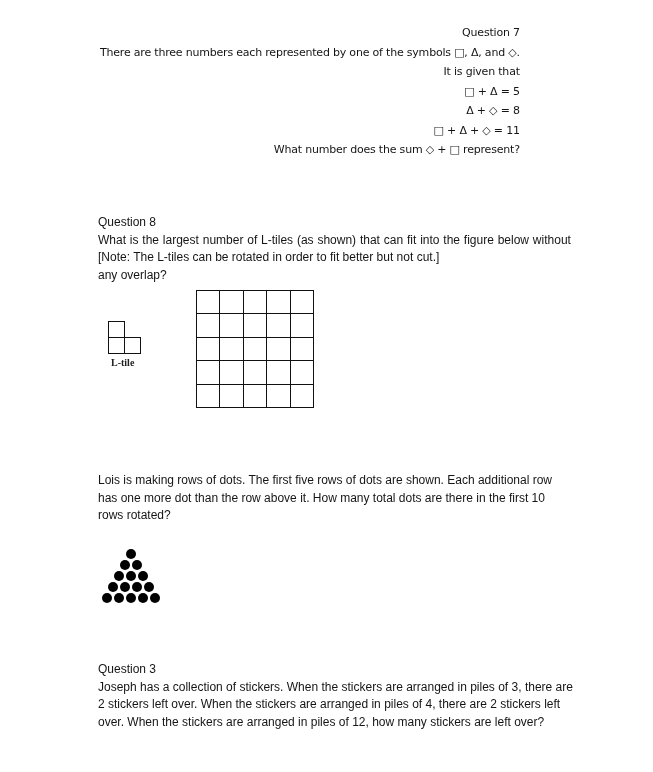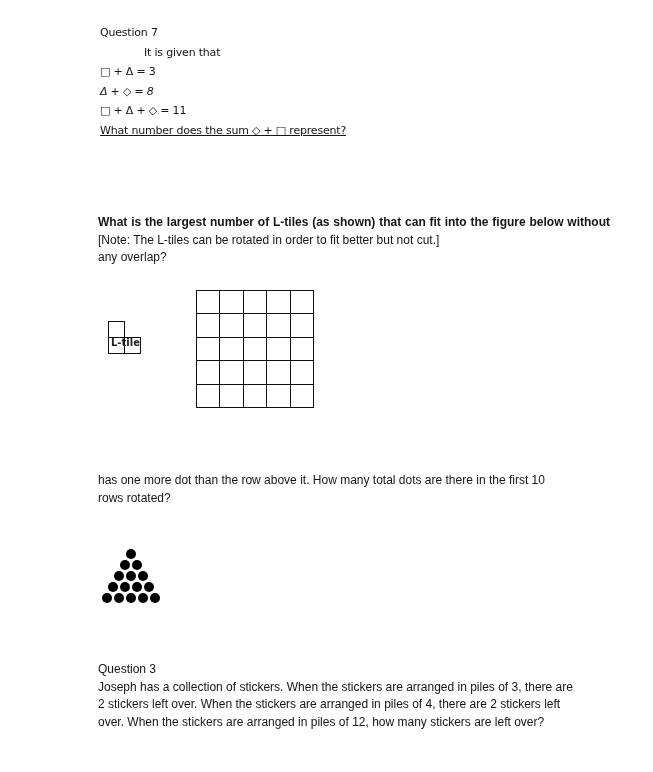--- a/index.html
+++ b/index.html
@@ -8,41 +8,43 @@
     .abs { position: absolute; }
     .q7 { font-family: "DejaVu Sans", sans-serif; font-size: 11px; line-height: 13px; color: #151515; letter-spacing: -0.2px; }
     .txt { font-size: 12px; line-height: 17.5px; color: #151515; white-space: nowrap; }
     .cell { position: absolute; box-sizing: border-box; border: 1.6px solid #111; background: #fff; }
     .dot { position: absolute; width: 10px; height: 10px; border-radius: 50%; background: #000; }
     .ltile-label { font-family: "DejaVu Sans", sans-serif; font-weight: bold; font-size: 10px; color: #222; }
   </style>
 </head>
 <body>
 
-<div class="abs q7" style="left:100px; top:26px;">
+<div class="abs q7" style="left:100px; top:26px;text-align:right;">
   <div style="height:19.5px;">Question 7</div>
+  <div style="height:19.5px;">There are three numbers each represented by one of the symbols □, Δ, and ◇.</div>
   <div style="height:19.5px;margin-left:44px;">It is given that</div>
-  <div style="height:19.5px;">□ + Δ = 3</div>
-  <div style="height:19.5px;font-style:italic;">Δ + ◇ = 8</div>
+  <div style="height:19.5px;">□ + Δ = 5</div>
+  <div style="height:19.5px;">Δ + ◇ = 8</div>
   <div style="height:19.5px;">□ + Δ + ◇ = 11</div>
-  <div style="height:19.5px;text-decoration:underline;">What number does the sum ◇ + □ represent?</div>
+  <div style="height:19.5px;">What number does the sum ◇ + □ represent?</div>
 </div>
 
 <div class="abs txt" style="left:98px; top:214px;">
-  <div style="word-spacing:0.5px;font-weight:bold;">What is the largest number of L-tiles (as shown) that can fit into the figure below without</div>
+  <div>Question 8</div>
+  <div style="word-spacing:0.5px;">What is the largest number of L-tiles (as shown) that can fit into the figure below without</div>
   <div>[Note: The L-tiles can be rotated in order to fit better but not cut.]</div>
   <div>any overlap?</div>
 </div>
 
 <div class="abs" style="left:108px; top:321px; width:34px; height:34px;">
   <div class="cell" style="left:0; top:0; width:17px; height:17px;"></div>
   <div class="cell" style="left:0; top:16px; width:17px; height:17px;"></div>
   <div class="cell" style="left:16px; top:16px; width:17px; height:17px;"></div>
 </div>
-<div class="abs ltile-label" style="left:111px; top:337px;">L-tile</div>
+<div class="abs ltile-label" style="left:111px; top:357px;font-family:Liberation Serif, serif;">L-tile</div>
 
 <div class="abs" style="left:196px; top:290px; width:119px; height:119px;">
   <div class="cell" style="left:0px;top:0px;width:24.6px;height:24.6px;"></div>
   <div class="cell" style="left:23.4px;top:0px;width:24.6px;height:24.6px;"></div>
   <div class="cell" style="left:46.8px;top:0px;width:24.6px;height:24.6px;"></div>
   <div class="cell" style="left:70.2px;top:0px;width:24.6px;height:24.6px;"></div>
   <div class="cell" style="left:93.6px;top:0px;width:24.6px;height:24.6px;"></div>
 
   <div class="cell" style="left:0px;top:23.4px;width:24.6px;height:24.6px;"></div>
   <div class="cell" style="left:23.4px;top:23.4px;width:24.6px;height:24.6px;"></div>
@@ -63,20 +65,21 @@
   <div class="cell" style="left:93.6px;top:70.2px;width:24.6px;height:24.6px;"></div>
 
   <div class="cell" style="left:0px;top:93.6px;width:24.6px;height:24.6px;"></div>
   <div class="cell" style="left:23.4px;top:93.6px;width:24.6px;height:24.6px;"></div>
   <div class="cell" style="left:46.8px;top:93.6px;width:24.6px;height:24.6px;"></div>
   <div class="cell" style="left:70.2px;top:93.6px;width:24.6px;height:24.6px;"></div>
   <div class="cell" style="left:93.6px;top:93.6px;width:24.6px;height:24.6px;"></div>
 </div>
 
 <div class="abs txt" style="left:98px; top:472px;">
+  <div>Lois is making rows of dots. The first five rows of dots are shown. Each additional row</div>
   <div>has one more dot than the row above it. How many total dots are there in the first 10</div>
   <div>rows rotated?</div>
 </div>
 
 <div class="abs" style="left:100px; top:549px; width:62px; height:56px;">
 
   <div class="dot" style="left:26px; top:0px;"></div>
 
   <div class="dot" style="left:20px; top:11px;"></div>
   <div class="dot" style="left:32px; top:11px;"></div>

